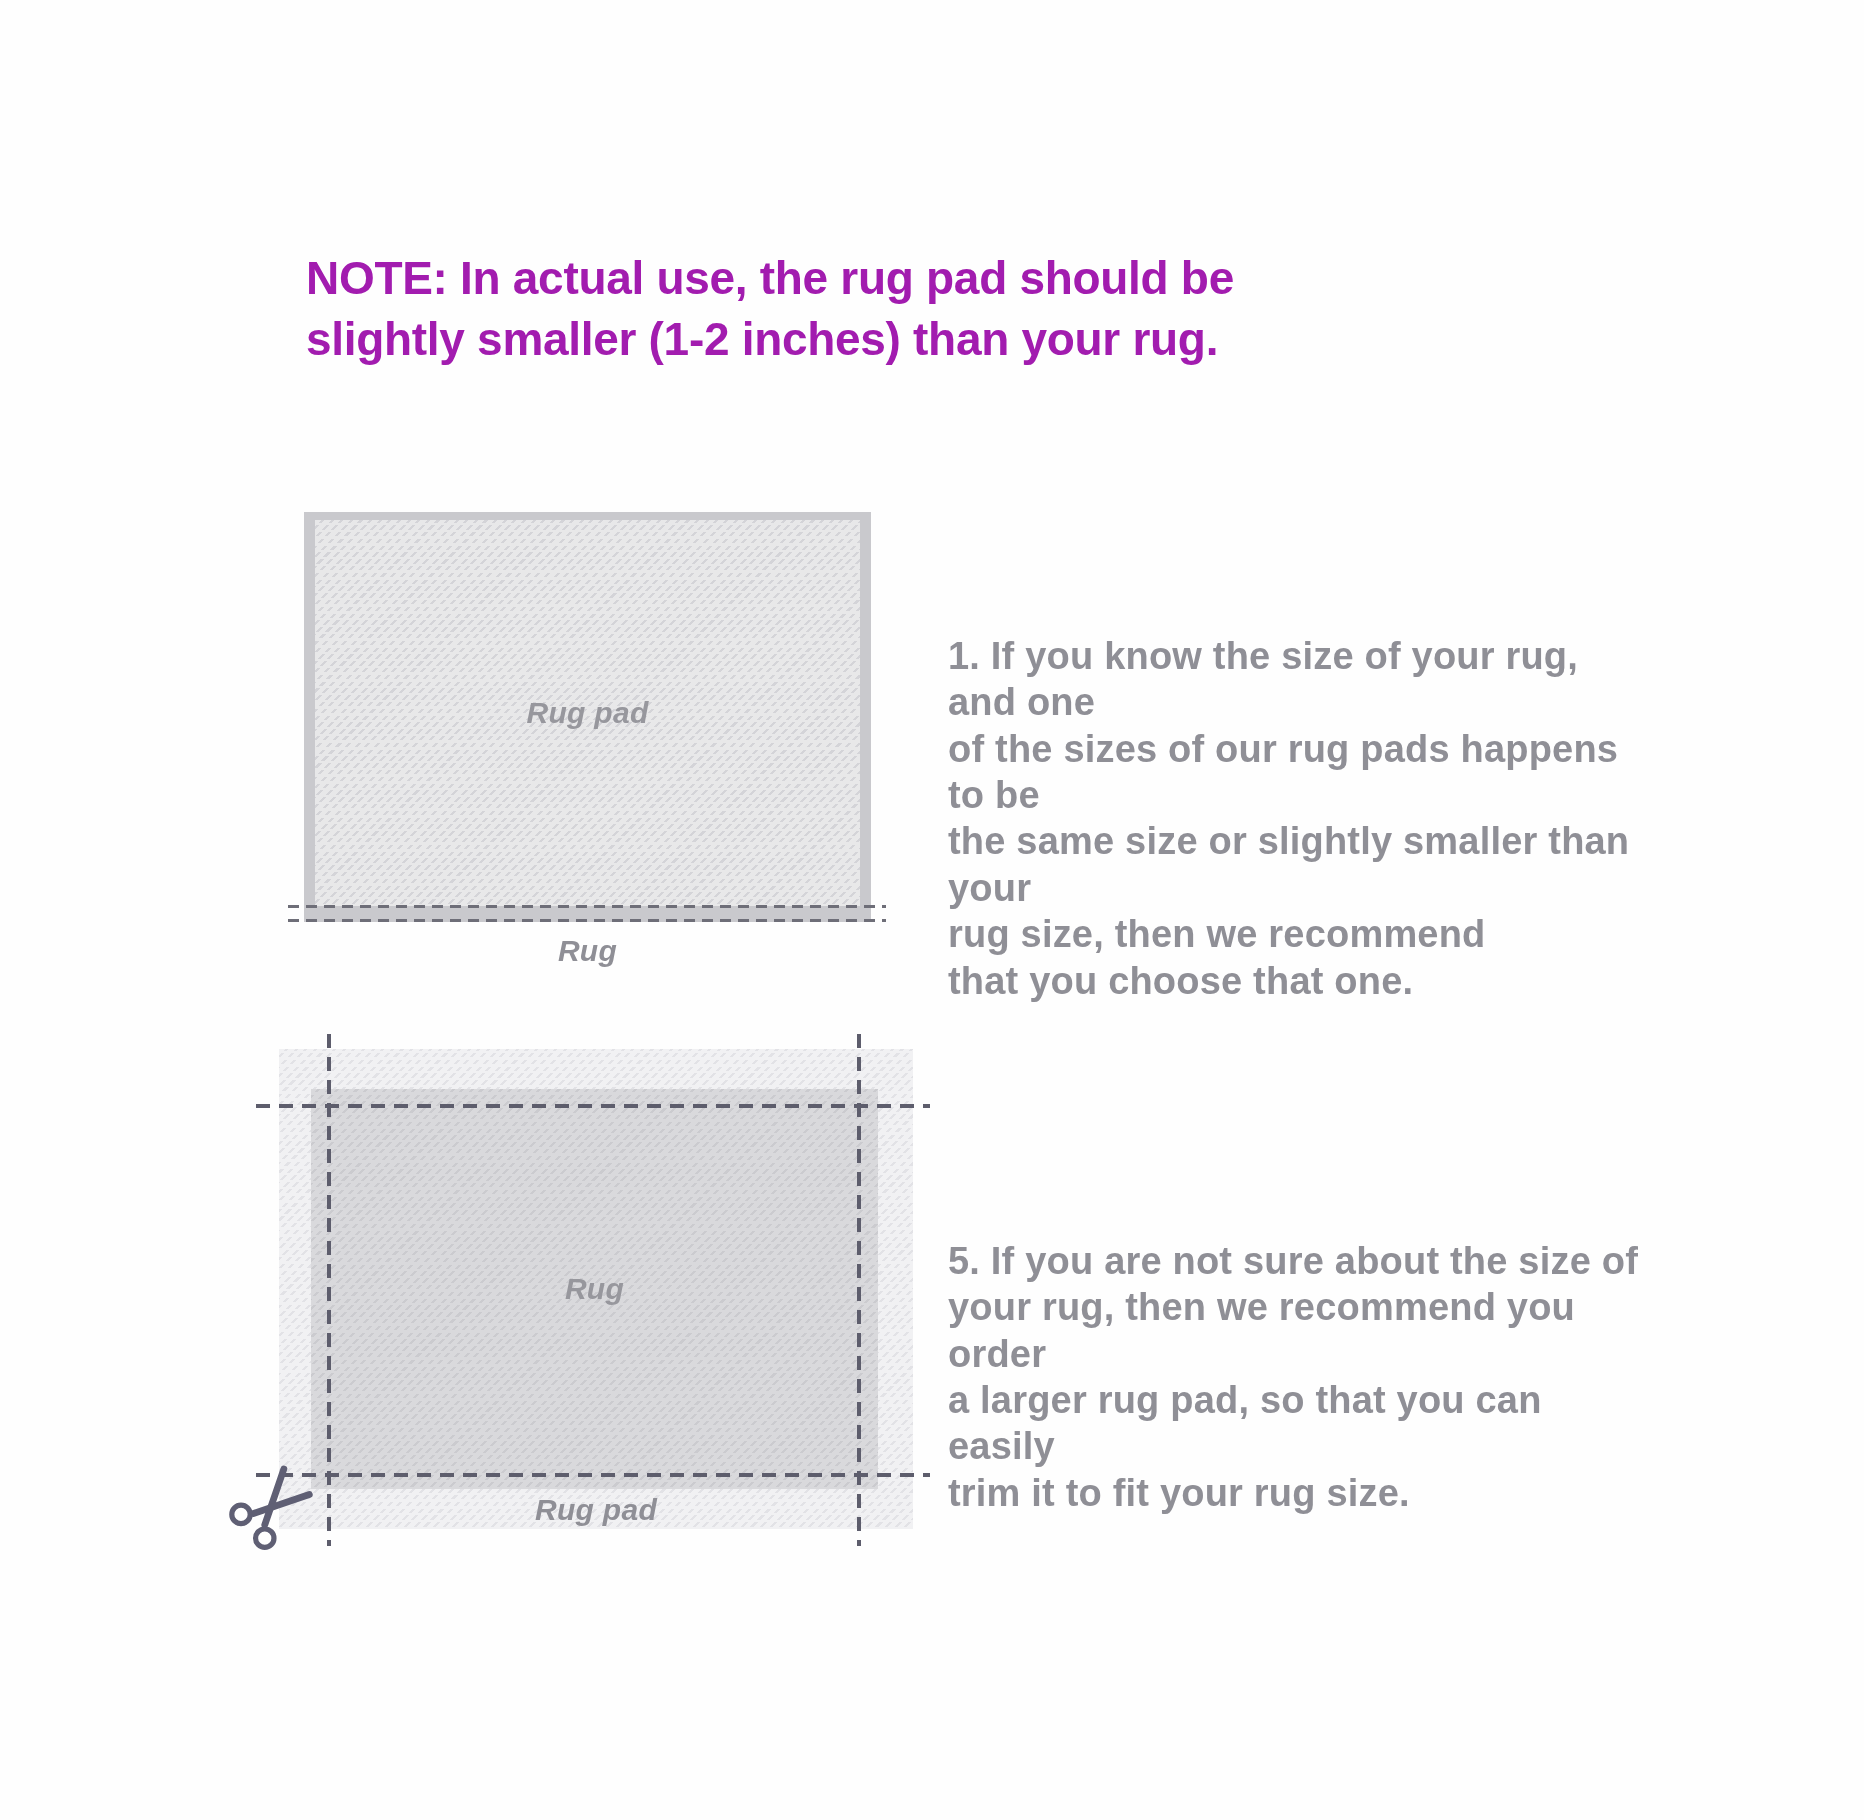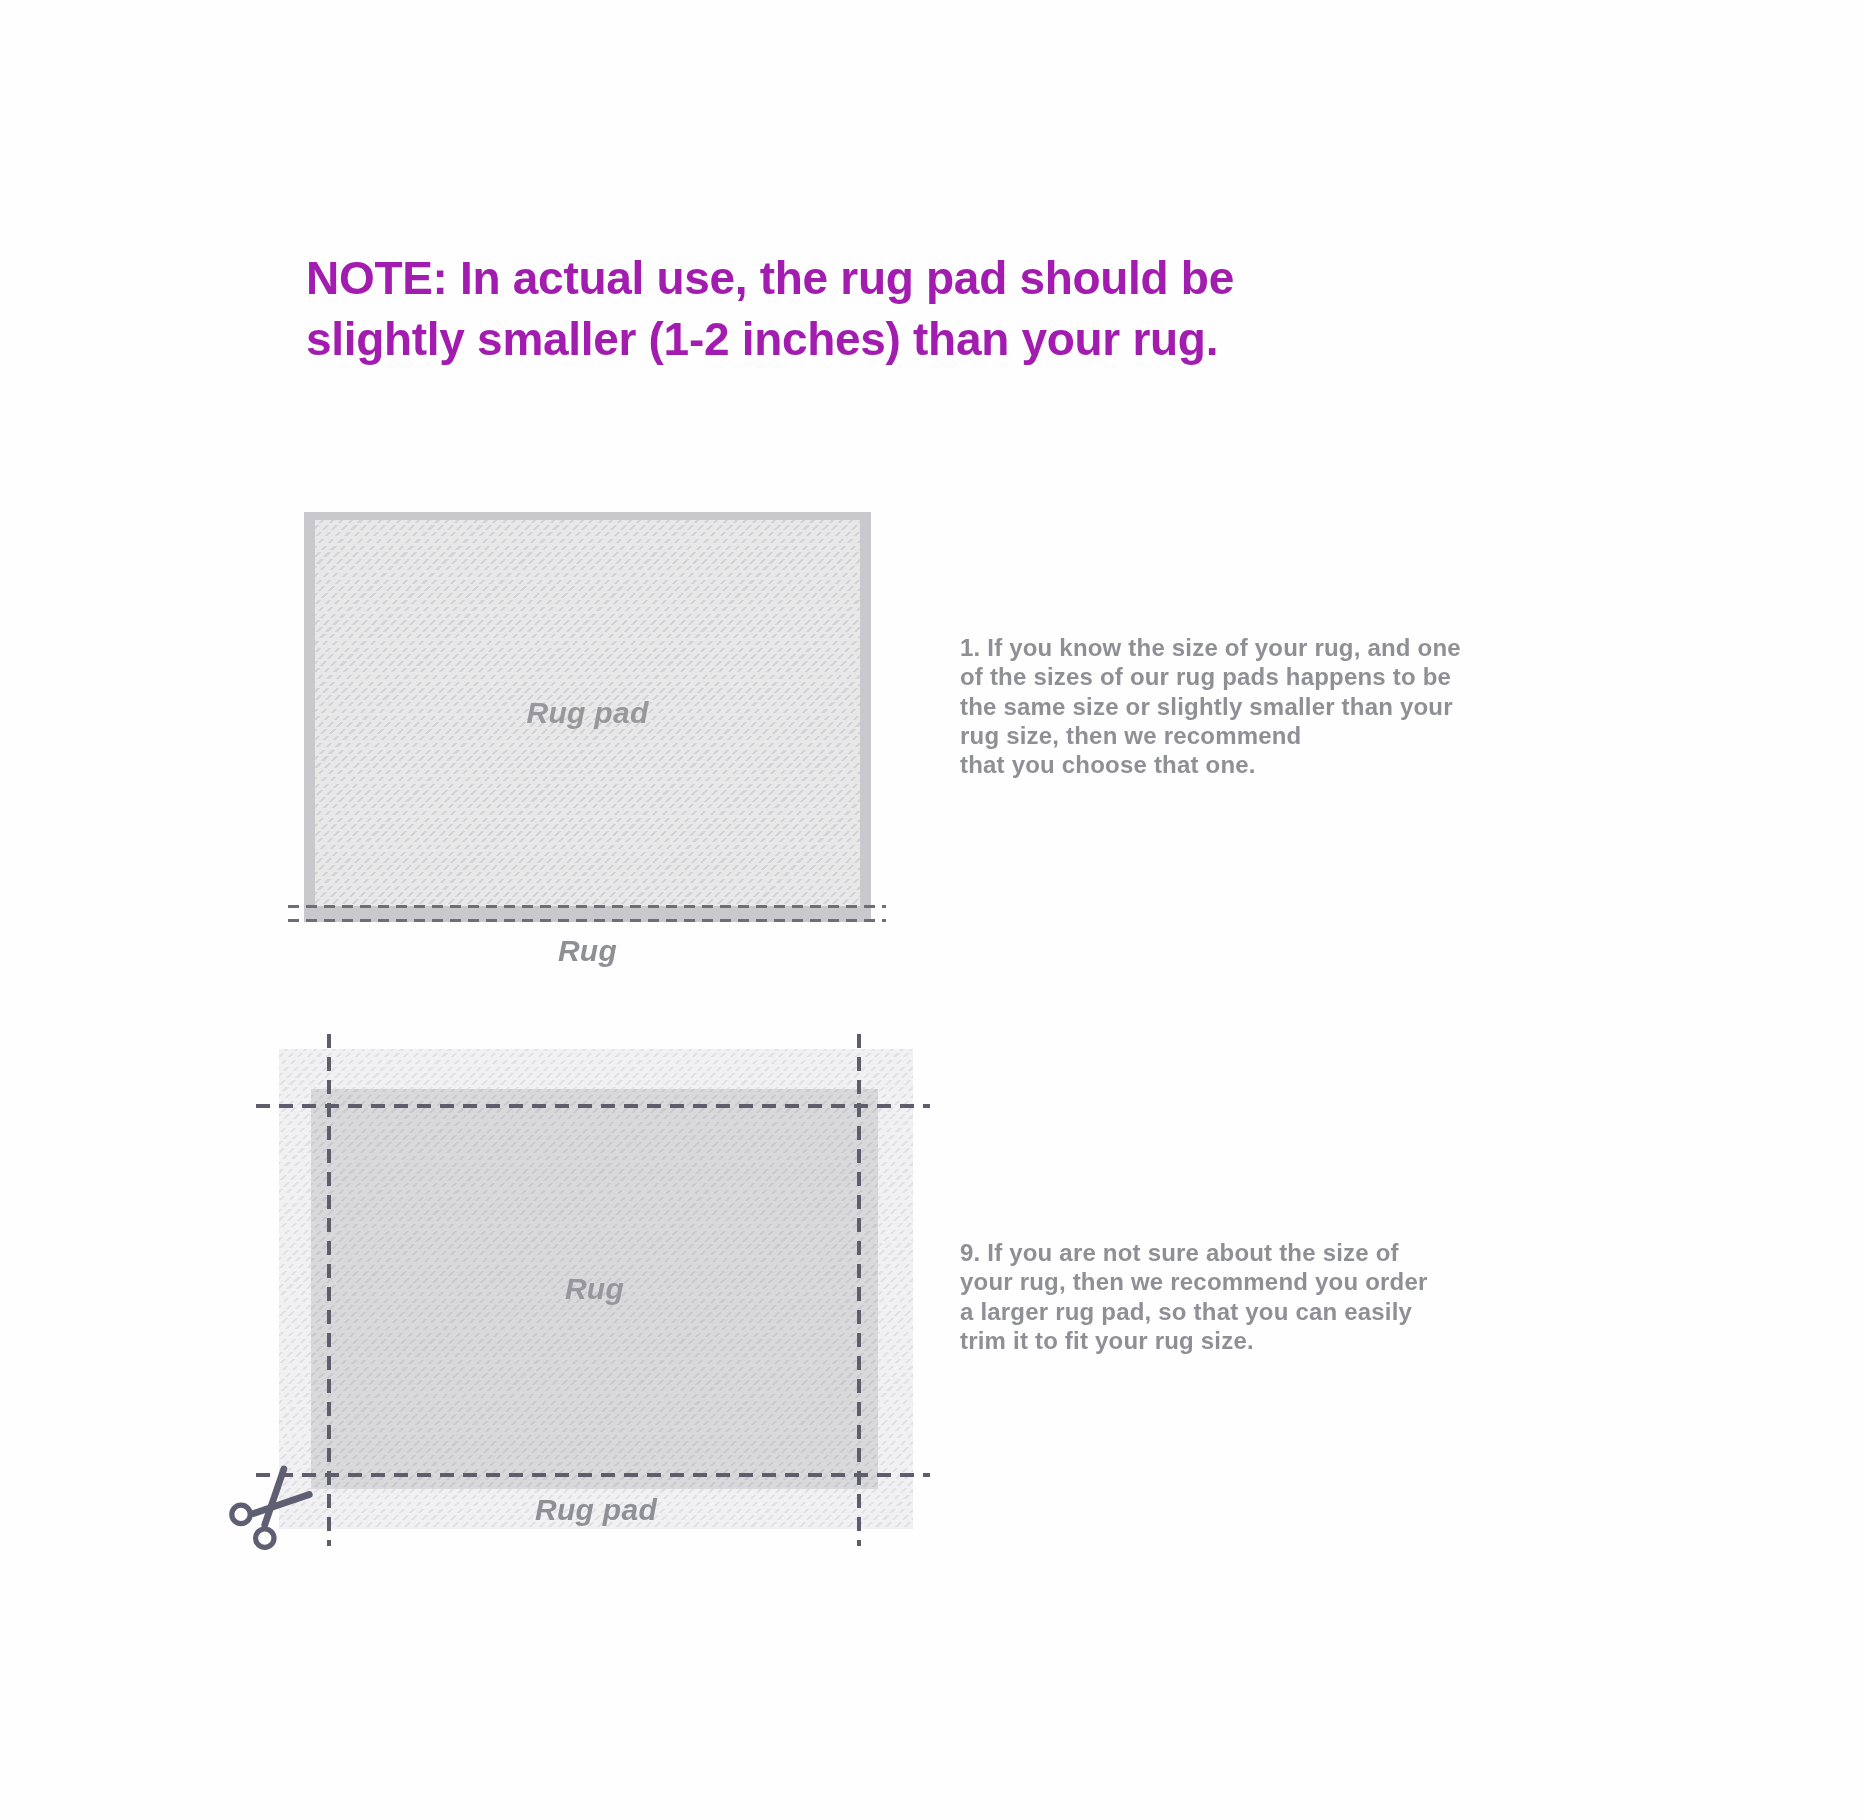--- a/index.html
+++ b/index.html
@@ -19,27 +19,26 @@
     width: 1200px;
     font-size: 46px;
     font-weight: 700;
     letter-spacing: -0.3px;
     line-height: 1.33;
     color: #a21caf;
     white-space: pre-line;
   }
   .step-text {
     width: 700px;
-    font-size: 24px;
+    font-size: 38px;
     font-weight: 700;
     line-height: 1.22;
     color: #8f8f96;
     white-space: pre-line;
     letter-spacing: 0.2px;
-    margin-left: 12px;
   }
   #step1 { left: 948px; top: 633px; }
   #step2 { left: 948px; top: 1238px; }
 
   .diagram-label {
     font-weight: 700;
     font-size: 30px;
     text-align: center;
     color: #97979d;
     letter-spacing: 0.3px;
@@ -131,18 +130,18 @@
     <svg width="86" height="64" viewBox="0 0 43 32" xmlns="http://www.w3.org/2000/svg">
       <g stroke="#5f5f74" fill="none" stroke-linecap="round">
         <line x1="38" y1="6.5" x2="11.5" y2="19.5" stroke-width="3.4"></line>
         <line x1="38" y1="24.5" x2="11.5" y2="11.5" stroke-width="3.4"></line>
         <circle cx="6.8" cy="24.2" r="4.6" stroke-width="2.6"></circle>
         <circle cx="6.8" cy="7.4" r="4.6" stroke-width="2.6"></circle>
       </g>
     </svg>
   </div>
 
-  <div class="abs step-text" id="step2">9. If you are not sure about the size of
+  <div class="abs step-text" id="step2">5. If you are not sure about the size of
 your rug, then we recommend you order
 a larger rug pad, so that you can easily
 trim it to fit your rug size.</div>
 
 </div>
 
 </body></html>

